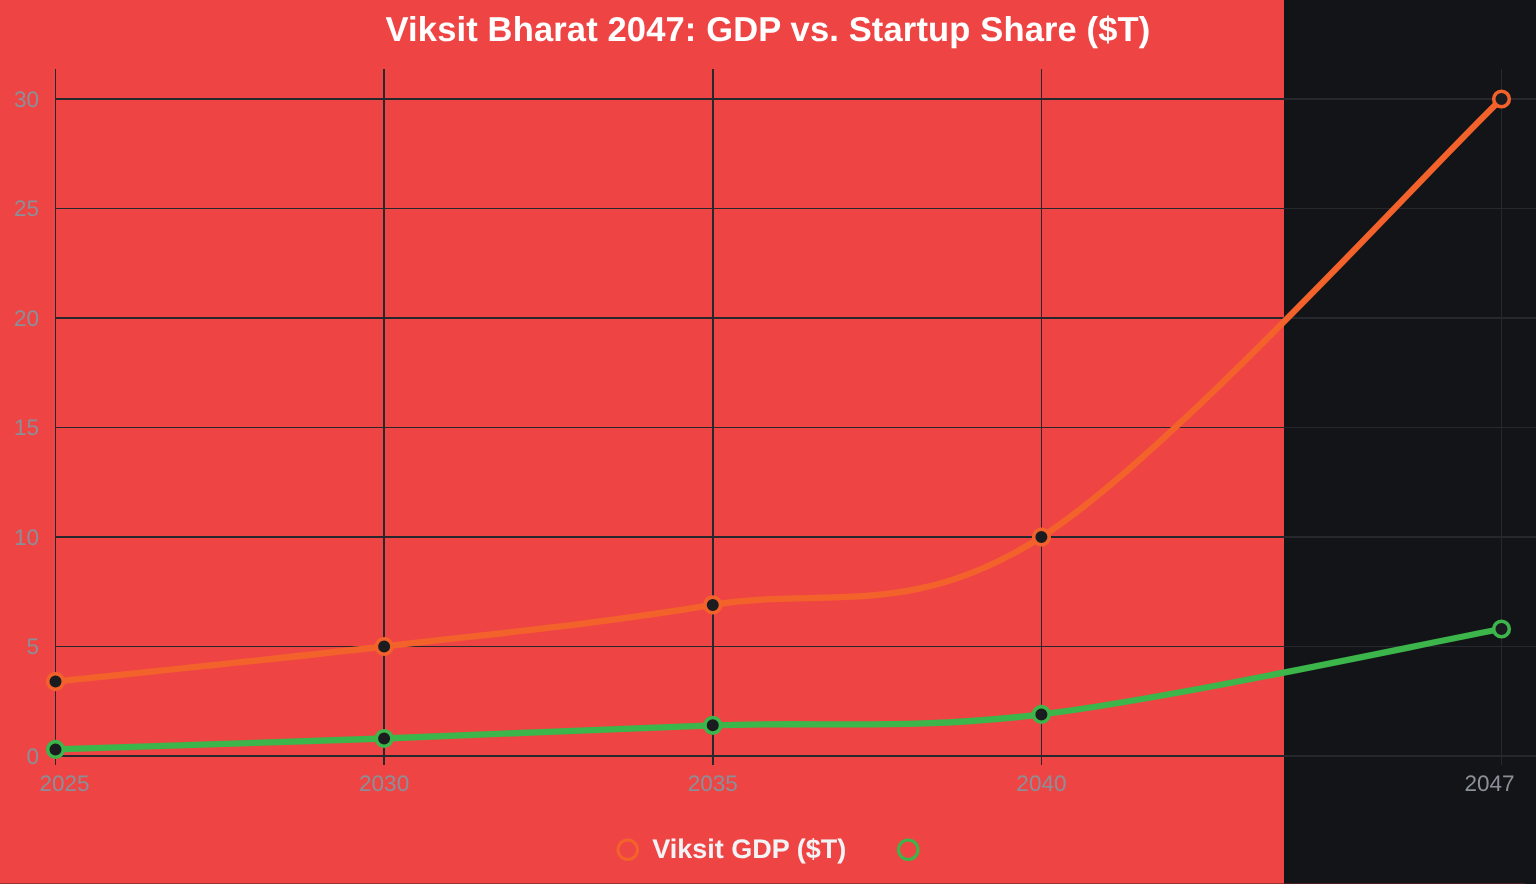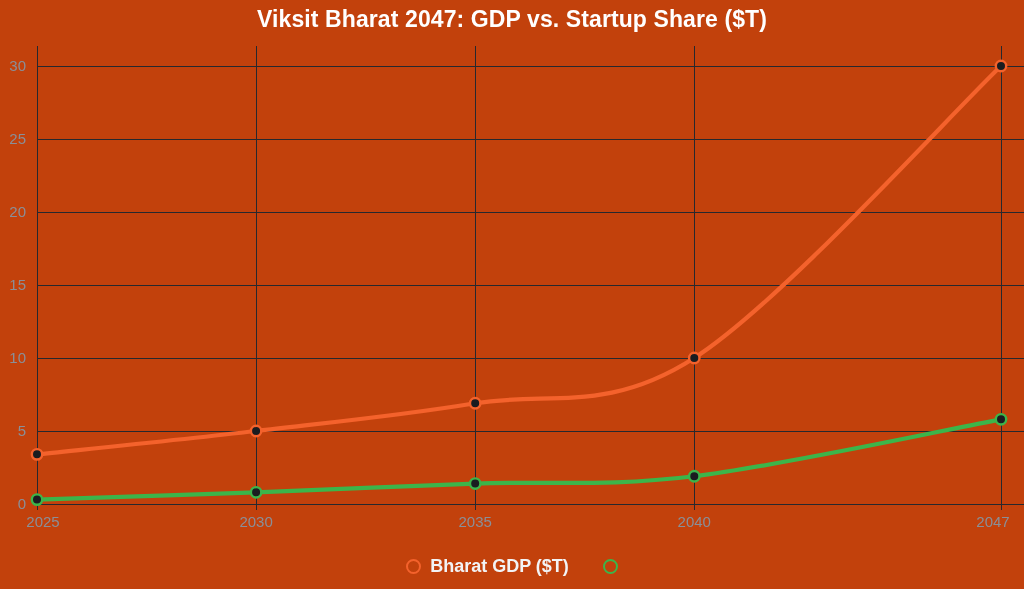--- a/index.html
+++ b/index.html
@@ -9,23 +9,23 @@
   }
   body {
     width: 1024px;
     height: 589px;
     overflow: hidden;
     font-family: "Liberation Sans", sans-serif;
     -webkit-font-smoothing: antialiased;
   }
   #chart-root {
     position: relative;
-    width: 1024px;
+    width: 856px;
     height: 589px;
-    background: #c2410c;
+    background: #ef4444;
   }
   #chart-title {
     position: absolute;
     top: 6px;
     left: 0;
     width: 1024px;
     text-align: center;
     color: #ffffff;
     font-size: 23px;
     font-weight: bold;
@@ -142,20 +142,20 @@
         <circle cx="256.09" cy="492.32" r="5.2" class="marker" stroke="#3cb54a"></circle>
         <circle cx="475.18" cy="483.56" r="5.2" class="marker" stroke="#3cb54a"></circle>
         <circle cx="694.27" cy="476.26" r="5.2" class="marker" stroke="#3cb54a"></circle>
         <circle cx="1001.00" cy="419.32" r="5.2" class="marker" stroke="#3cb54a"></circle>
       </g>
   </svg>
 
   <div id="legend">
       <div class="legend-item">
         <span class="legend-swatch" style="border-color: rgb(244, 98, 44);"></span>
-        <span class="legend-label">Bharat GDP ($T)</span>
+        <span class="legend-label">Viksit GDP ($T)</span>
       </div>
       <div class="legend-item">
         <span class="legend-swatch" style="border-color: rgb(60, 181, 74);"></span>
       </div>
     </div>
 
 </div>
 
 </body></html>

